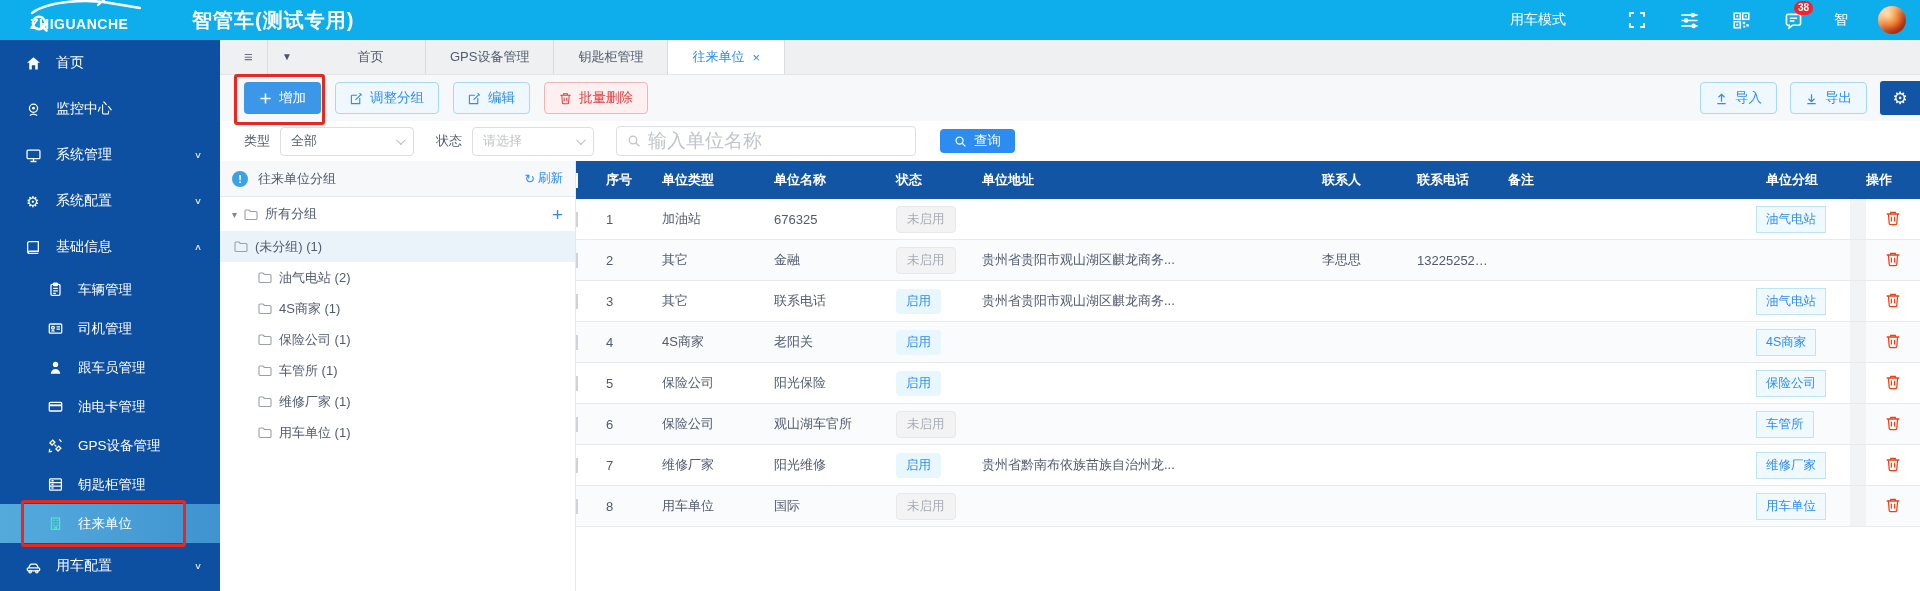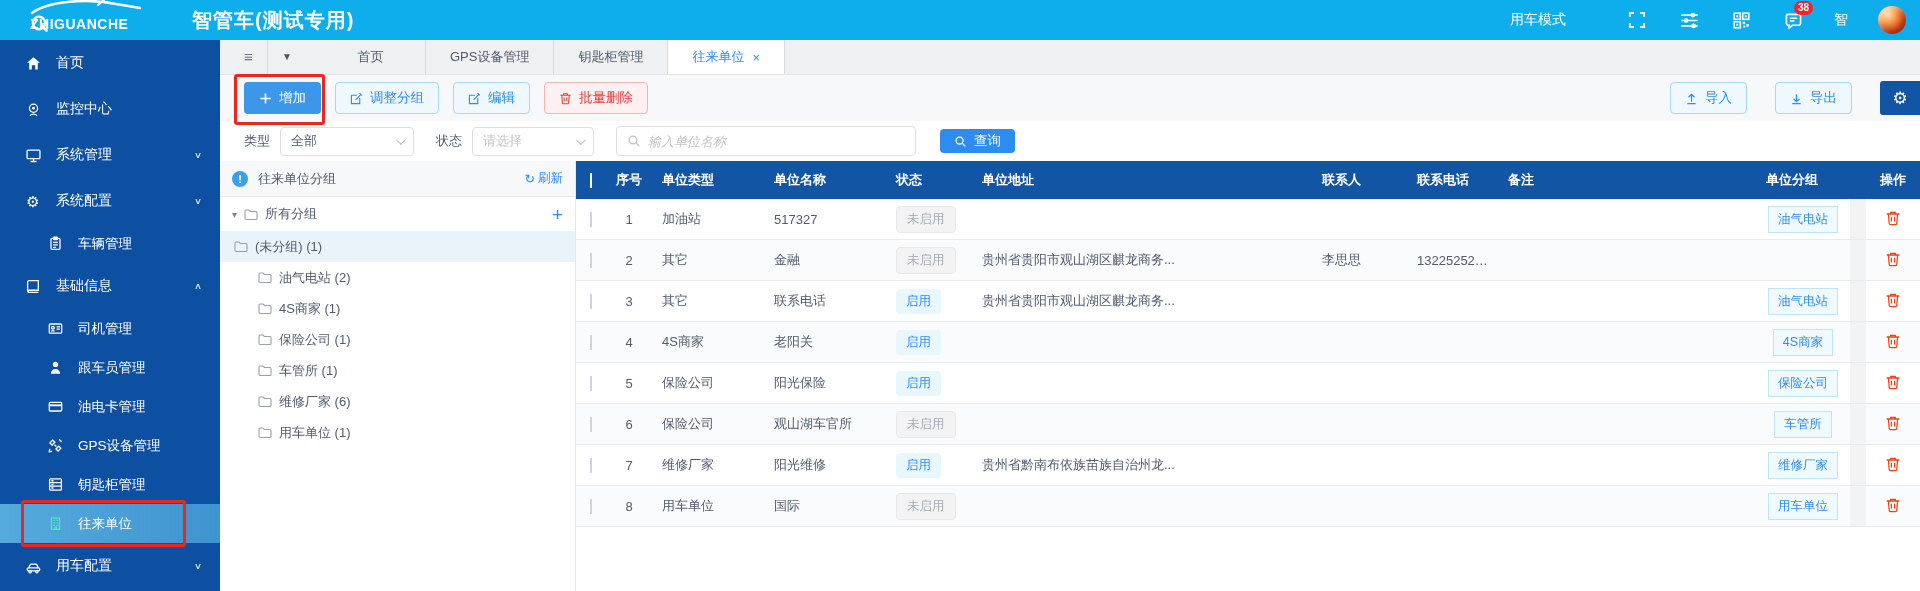--- a/index.html
+++ b/index.html
@@ -54,34 +54,34 @@
 
   
   .toolbar { height:46px; background:#f7f8f9; display:flex; align-items:center; padding:0 14px 0 24px; gap:14px; flex:none; }
   .btn { height:32px; padding:0 14px; border-radius:4px; border:1px solid transparent; display:inline-flex; align-items:center; gap:7px; font-size:13.5px; cursor:pointer; background:#fff; }
   .btn svg { flex:none; }
   .btn-primary { background:#3d97e8; color:#fff; }
   .btn-light { background:#eef8fe; border-color:#a8d8f8; color:#2d8cf0; }
   .btn-danger { background:#feeff0; border-color:#f3b4b4; color:#e23c39; }
   .rel { position:relative; display:inline-flex; }
   .rel .red-box { left:-10px; right:-4px; top:-8px; bottom:-11px; }
-  .toolbar-right { margin-left:auto; display:flex; align-items:center; gap:28px; }
+  .toolbar-right { margin-left:auto; display:flex; align-items:center; gap:13px; }
   .gear-btn { width:40px; height:34px; background:#1355a5; color:#fff; display:flex; align-items:center; justify-content:center; font-size:17px; border-radius:3px 0 0 3px; cursor:pointer; margin-right:-14px; }
 
   
   .filterbar { height:40px; background:#fff; display:flex; align-items:center; padding:0 24px; gap:10px; flex:none; }
   .flabel { font-size:13px; color:#515a6e; flex:none; }
   .select { height:29px; border:1px solid #dcdee2; border-radius:4px; background:#fff; display:flex; align-items:center; padding:0 10px; cursor:pointer; }
   .select .val { flex:1;font-family:Liberation Serif, serif; }
   .select .ph { color:#c0c4cc; }
   .select .sel-caret { width:7px; height:7px; border-right:1.5px solid #b6bac2; border-bottom:1.5px solid #b6bac2; transform:rotate(45deg) translateY(-2px); margin-left:8px; }
   .sel-type { width:134px; margin-right:12px; }
   .sel-status { width:122px; margin-right:12px; }
   .search-box { width:300px; height:30px; border:1px solid #dcdee2; border-radius:4px; display:flex; align-items:center; padding:0 10px; gap:7px; color:#c0c4cc; margin-right:14px; }
-  .search-box input { border:none; outline:none; flex:1; font-size:13px; font-family:inherit; color:#515a6e;font-style:italic; }
+  .search-box input { border:none; outline:none; flex:1; font-size:19px; font-family:inherit; color:#515a6e; }
   .search-box input::placeholder { color:#c0c4cc; }
   .btn-query { height:24px; background:#2d8cf0; color:#fff; border:none; }
 
   
   .content { flex:1; display:flex; min-height:0; background:#fff; }
 
   
   .tree-panel { width:356px; flex:none; border-right:1px solid #e5e7ea; display:flex; flex-direction:column; }
   .tree-hd { height:36px; background:#f7f8fa; border-bottom:1px solid #e8eaec; display:flex; align-items:center; padding:0 12px; gap:10px; flex:none; }
   .info-ic { width:16px; height:16px; border-radius:50%; background:#3aa0e8; color:#fff; font-size:11px; font-weight:bold; display:flex; align-items:center; justify-content:center; flex:none; }
@@ -95,21 +95,21 @@
   .folder-ic { color:#9aa0ab; display:inline-flex; flex:none; }
 
   
   .table-panel { flex:1; min-width:0; display:flex; flex-direction:column; overflow:hidden; }
   .tgrid { display:grid; grid-template-columns:30px 46px 112px 122px 86px 340px 95px 91px 258px 94px 16px minmax(50px,1fr); align-items:center; }
   .thead { background:#1355a5; color:#fff; font-weight:bold; height:38px; flex:none; }
   .thead .cell { padding:0 10px; white-space:nowrap; overflow:hidden; }
   .trow { height:41px; border-bottom:1px solid #e8eaec; background:#fff; }
   .trow.even { background:#fafbfc; }
   .cell { padding:0 10px; white-space:nowrap; overflow:hidden; text-overflow:ellipsis; }
-  .cell.center { text-align:center; padding:0; }
+  .cell.center { padding:0; }
   .chk { width:14px; height:14px; border:1px solid #cfd3da; border-radius:2px; background:#fff; margin:0 auto; cursor:pointer; }
   .thead .chk { border-color:#fff; width:15px; height:15px; }
   .badge-st { display:inline-block; padding:4px 10px; border-radius:4px; font-size:12.5px; }
   .badge-on { background:#e8f6fe; color:#2d8cf0; }
   .badge-off { background:#f3f3f4; color:#a6abb5; border:1px solid #e6e8ea; }
   .gtag { display:inline-block; padding:4px 9px; border-radius:0; font-size:12.5px; background:#f0fafe; border:1px solid #bfe4f8; color:#2d8cf0; }
   .gutter-cell { background:#f2f3f5; height:100%; }
   .thead .gutter-cell { background:transparent; }
   .del { color:#ed4014; cursor:pointer; display:inline-flex; }
   .cell.ops { text-align:center; padding:0; }
@@ -209,38 +209,38 @@
           <span>系统管理</span>
           <span class="chev">∨</span>
         </div>
         <div class="side-item">
           <span class="sicon">
             <span class="glyph">⚙</span>
           </span>
           <span>系统配置</span>
           <span class="chev">∨</span>
         </div>
+        <div class="side-item">
+          <span class="sicon">
+            <svg width="15" height="15" viewBox="0 0 14 14" stroke="currentColor" fill="none" stroke-width="1.2">
+              <path d="M3 12.5 a1.5 1.5 0 0 1 -1.5 -1.5 V3 A1.5 1.5 0 0 1 3 1.5 h8.5 V10.5 H3 a1 1 0 0 0 0 2 h8.5"></path>
+            </svg>
+          </span>
+          <span>基础信息</span>
+          <span class="chev">∧</span>
+        </div>
         <div class="side-item sub">
           <span class="sicon">
             <svg width="15" height="15" viewBox="0 0 14 14" stroke="currentColor" fill="none" stroke-width="1.2">
               <rect x="2.8" y="2.2" width="8.4" height="10.3" rx="1"></rect>
               <rect x="5.2" y="1" width="3.6" height="2.4" rx=".6" fill="#fff" stroke="currentColor"></rect>
               <path d="M4.8 6 h4.4 M4.8 8.3 h4.4 M4.8 10.6 h2.6"></path>
             </svg>
           </span>
           <span>车辆管理</span>
-        </div>
-        <div class="side-item">
-          <span class="sicon">
-            <svg width="15" height="15" viewBox="0 0 14 14" stroke="currentColor" fill="none" stroke-width="1.2">
-              <path d="M3 12.5 a1.5 1.5 0 0 1 -1.5 -1.5 V3 A1.5 1.5 0 0 1 3 1.5 h8.5 V10.5 H3 a1 1 0 0 0 0 2 h8.5"></path>
-            </svg>
-          </span>
-          <span>基础信息</span>
-          <span class="chev">∧</span>
         </div>
         <div class="side-item sub">
           <span class="sicon">
             <svg width="15" height="15" viewBox="0 0 14 14" stroke="currentColor" fill="none" stroke-width="1.2">
               <rect x="1.2" y="2.8" width="11.6" height="8.6" rx="1"></rect>
               <circle cx="4.6" cy="6.3" r="1.3"></circle>
               <path d="M3.2 9.6 a1.8 1.8 0 0 1 2.8 0 M8 5.5 h3.2 M8 7.6 h3.2"></path>
             </svg>
           </span>
           <span>司机管理</span>
@@ -463,21 +463,21 @@
                   </svg>
                 </span>
                 <span>车管所 (1)</span>
               </div>
               <div class="tree-item">
                 <span class="folder-ic">
                   <svg width="14" height="13" viewBox="0 0 14 13">
                     <path d="M1 3 a1 1 0 0 1 1 -1 h3 l1.4 1.5 H12 a1 1 0 0 1 1 1 V10.5 a1 1 0 0 1 -1 1 H2 a1 1 0 0 1 -1 -1 z" stroke="#9aa0ab" stroke-width="1.1" fill="none"></path>
                   </svg>
                 </span>
-                <span>维修厂家 (6)</span>
+                <span>维修厂家 (1)</span>
               </div>
               <div class="tree-item">
                 <span class="folder-ic">
                   <svg width="14" height="13" viewBox="0 0 14 13">
                     <path d="M1 3 a1 1 0 0 1 1 -1 h3 l1.4 1.5 H12 a1 1 0 0 1 1 1 V10.5 a1 1 0 0 1 -1 1 H2 a1 1 0 0 1 -1 -1 z" stroke="#9aa0ab" stroke-width="1.1" fill="none"></path>
                   </svg>
                 </span>
                 <span>用车单位 (1)</span>
               </div>
             </div>
@@ -496,21 +496,21 @@
               <div class="cell">备注</div>
               <div class="cell">单位分组</div>
               <div class="gutter-cell"></div>
               <div class="cell center">操作</div>
             </div>
           <div id="tbody">
               <div class="tgrid trow">
                 <div class="cell center"><span class="chk"></span></div>
                 <div class="cell center">1</div>
                 <div class="cell">加油站</div>
-                <div class="cell">517327</div>
+                <div class="cell">676325</div>
                 <div class="cell"><span class="badge-st badge-off">未启用</span></div>
                 <div class="cell"></div>
                 <div class="cell"></div>
                 <div class="cell"></div>
                 <div class="cell"></div>
                 <div class="cell center"><span class="gtag">油气电站</span></div>
                 <div class="gutter-cell"></div>
                 <div class="cell ops"><span class="del">
                     <svg width="16" height="16" viewBox="0 0 14 14" stroke="currentColor" fill="none" stroke-width="1.1">
                       <path d="M1.5 3.5 h11 M5 3.5 V2 h4 v1.5 M3 3.5 l.7 8.3 a1 1 0 0 0 1 .9 h4.6 a1 1 0 0 0 1 -.9 l.7 -8.3 M5.6 6 v4 M8.4 6 v4"></path>

